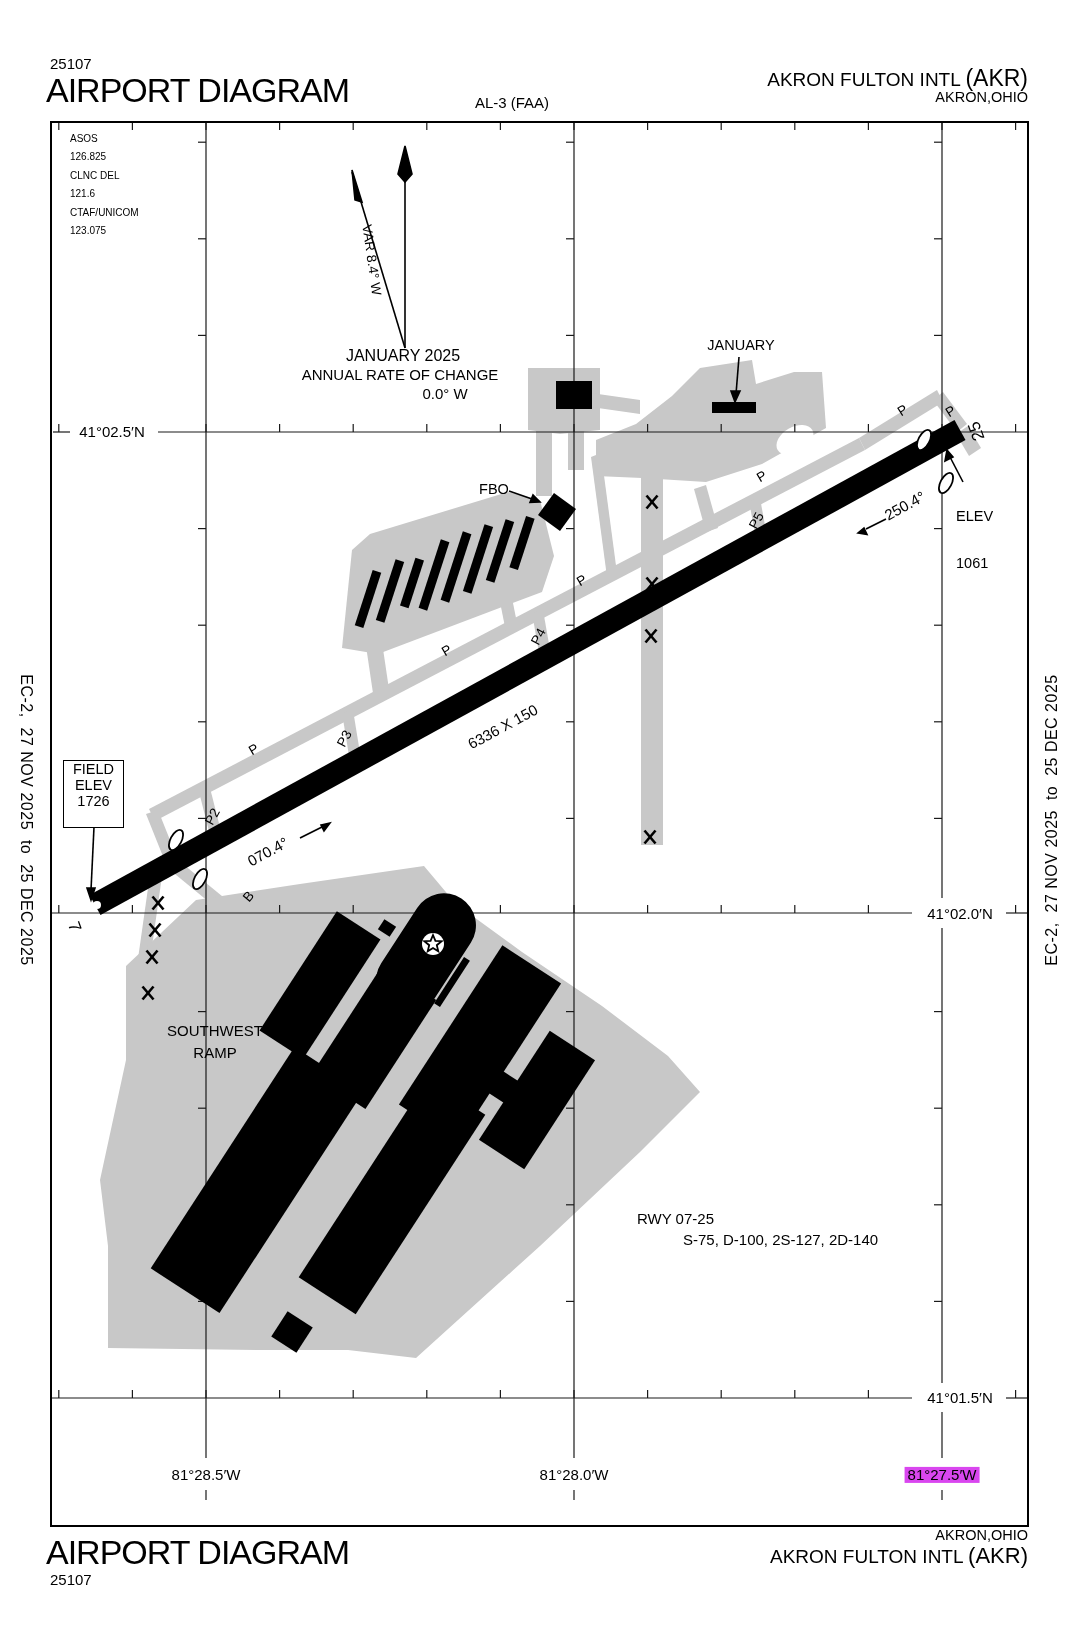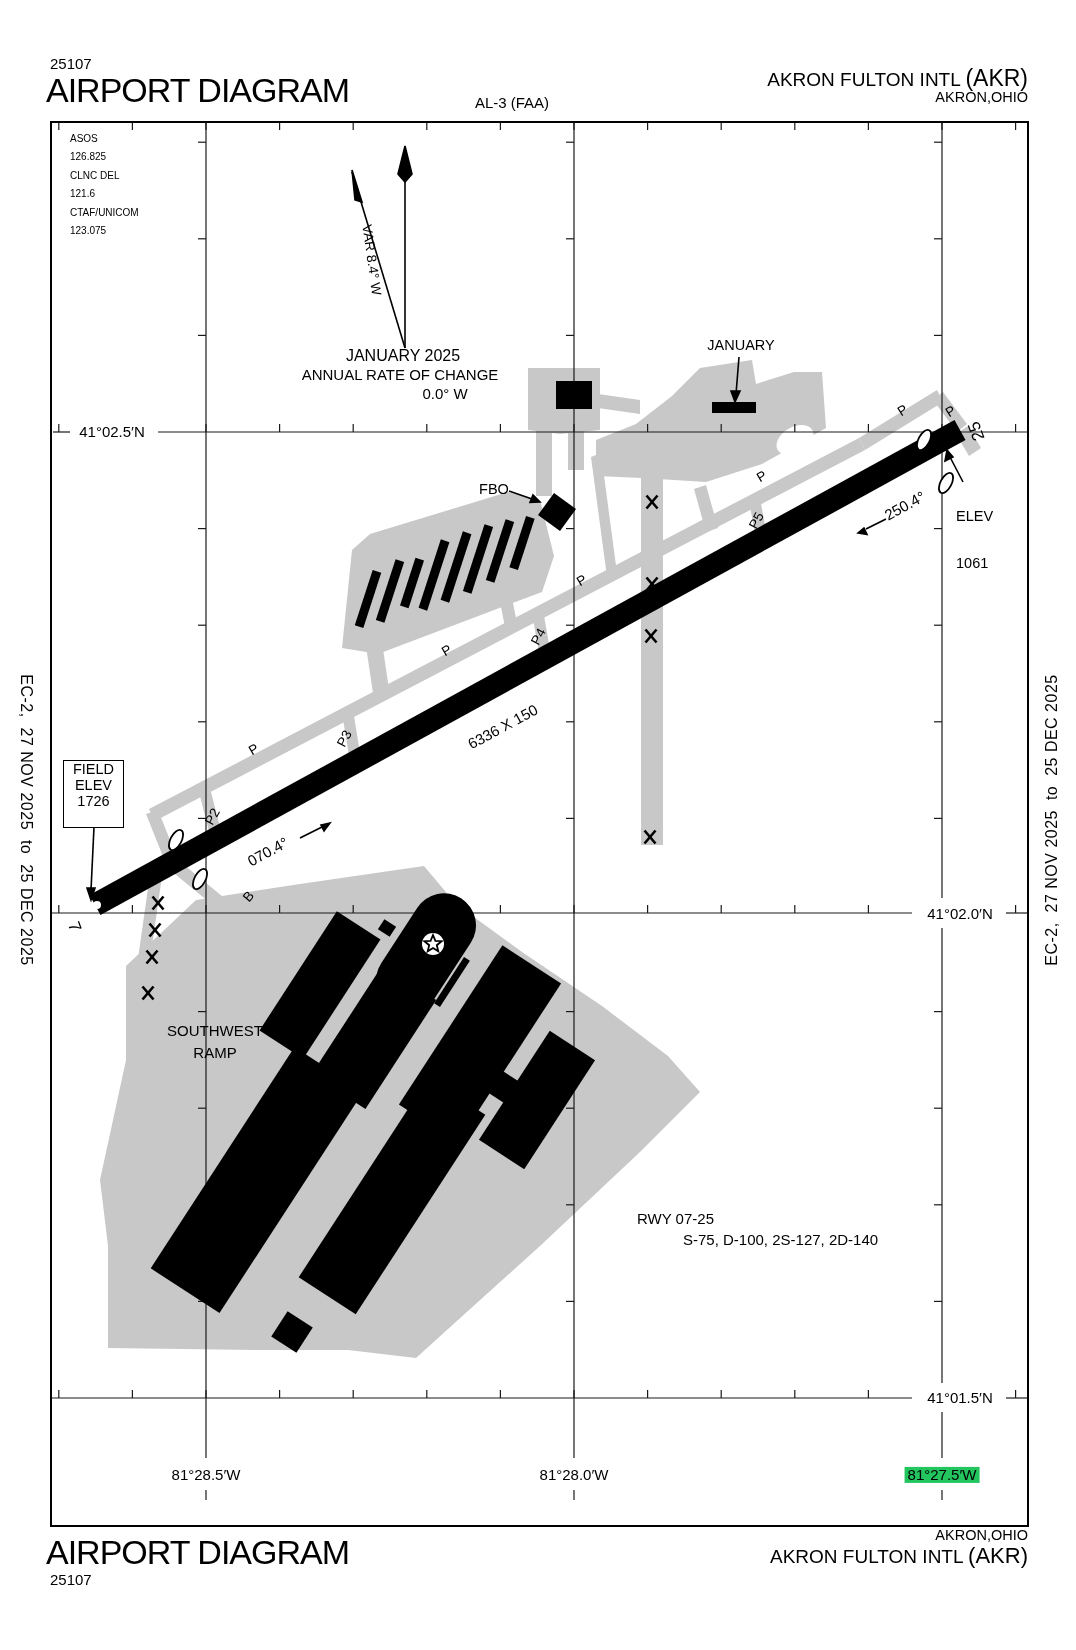--- a/index.html
+++ b/index.html
@@ -305,21 +305,21 @@
 <div class="lbl c rt tiny" style="left:249px;top:897px;transform:translate(-50%,-50%) rotate(-50deg);">B</div>
 
 <div class="lbl c small" style="left:215px;top:1031px;">SOUTHWEST</div>
 <div class="lbl c small" style="left:215px;top:1053px;">RAMP</div>
 
 <div class="lbl c small" style="left:112px;top:432px;background:#fff;padding:0 4px;">41°02.5′N</div>
 <div class="lbl c small" style="left:960px;top:914px;background:#fff;padding:0 4px;">41°02.0′N</div>
 <div class="lbl c small" style="left:960px;top:1398px;background:#fff;padding:0 4px;">41°01.5′N</div>
 <div class="lbl c small" style="left:206px;top:1475px;background:#fff;padding:0 3px;">81°28.5′W</div>
 <div class="lbl c small" style="left:574px;top:1475px;background:#fff;padding:0 3px;">81°28.0′W</div>
-<div class="lbl c small" style="left:942px;top:1475px;background:#22c55e;padding:0 3px;">81°27.5′W</div>
+<div class="lbl c small" style="left:942px;top:1475px;background:#d946ef;padding:0 3px;">81°27.5′W</div>
 
 <div class="vert c rt" style="left:26px;top:820px;position:absolute;transform:translate(-50%,-50%) rotate(90deg);white-space:pre;">EC-2,  27 NOV 2025  to  25 DEC 2025</div>
 <div class="vert c rt" style="left:1052px;top:820px;position:absolute;transform:translate(-50%,-50%) rotate(-90deg);white-space:pre;">EC-2,  27 NOV 2025  to  25 DEC 2025</div>
 
 <div class="lbl title" style="left:46px;top:1534px;">AIRPORT DIAGRAM</div>
 <div class="lbl small" style="left:50px;top:1572px;">25107</div>
 <div class="lbl" style="right:48px;top:1528px;font-size:14.5px;">AKRON,OHIO</div>
 <div class="lbl" style="right:48px;top:1544px;font-size:19px;"><span>AKRON FULTON INTL </span><span class="serif" style="font-size:22px;">(AKR)</span></div>
 
 </body></html>

